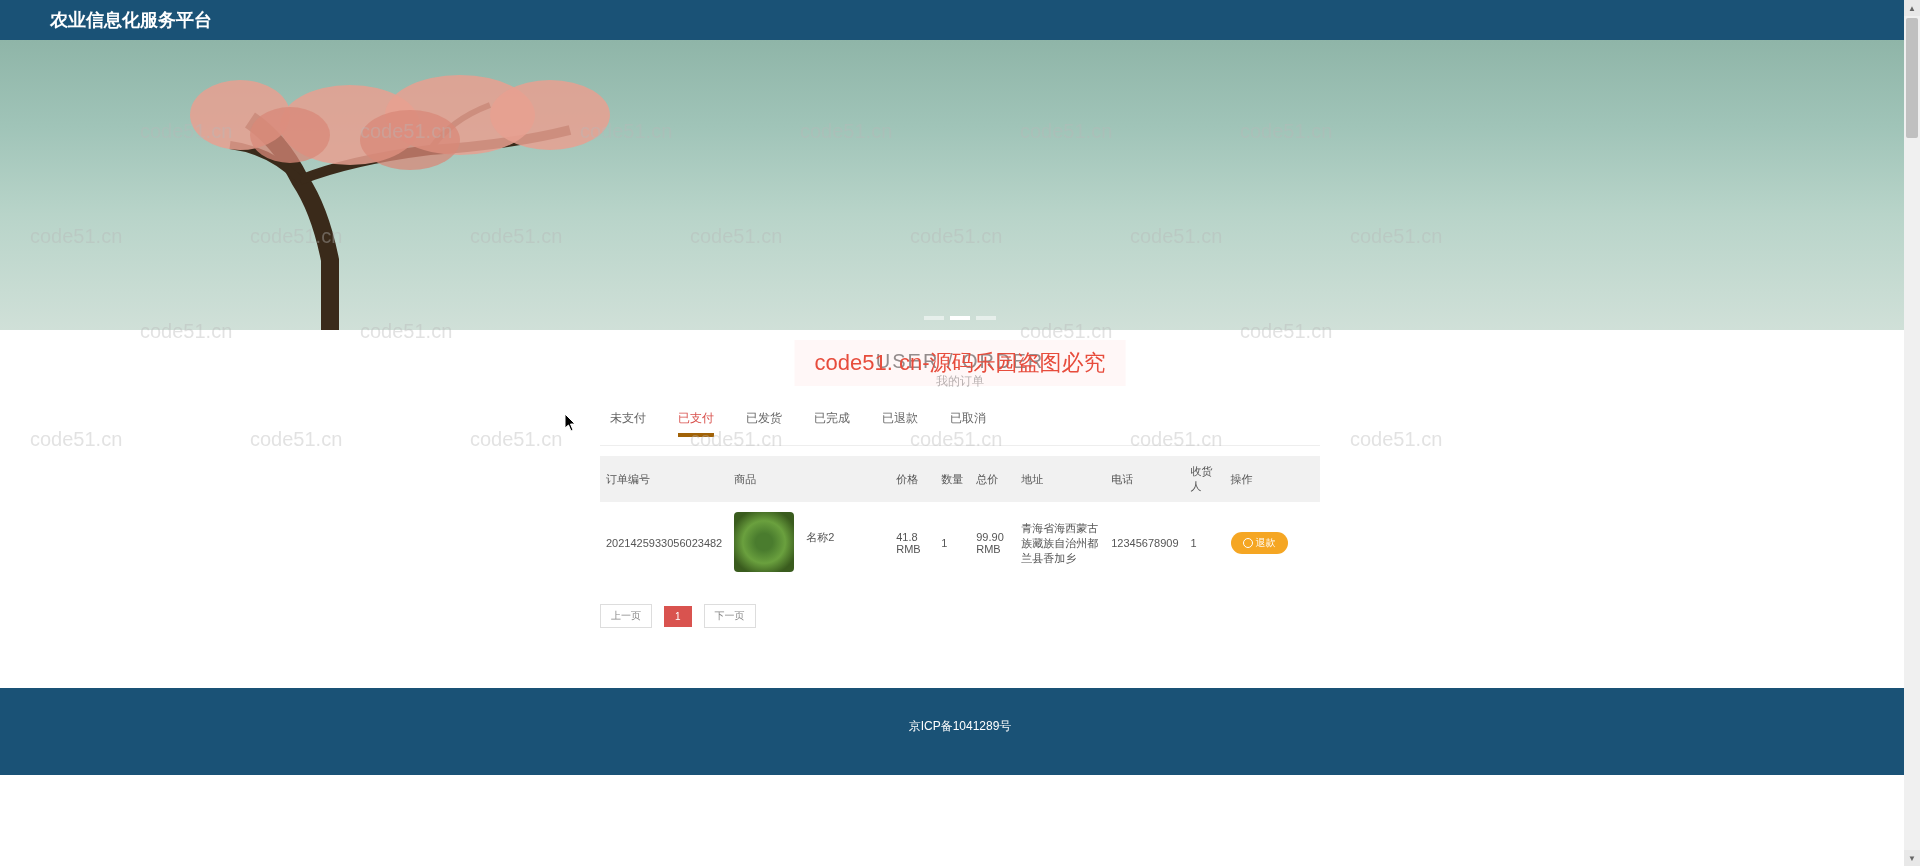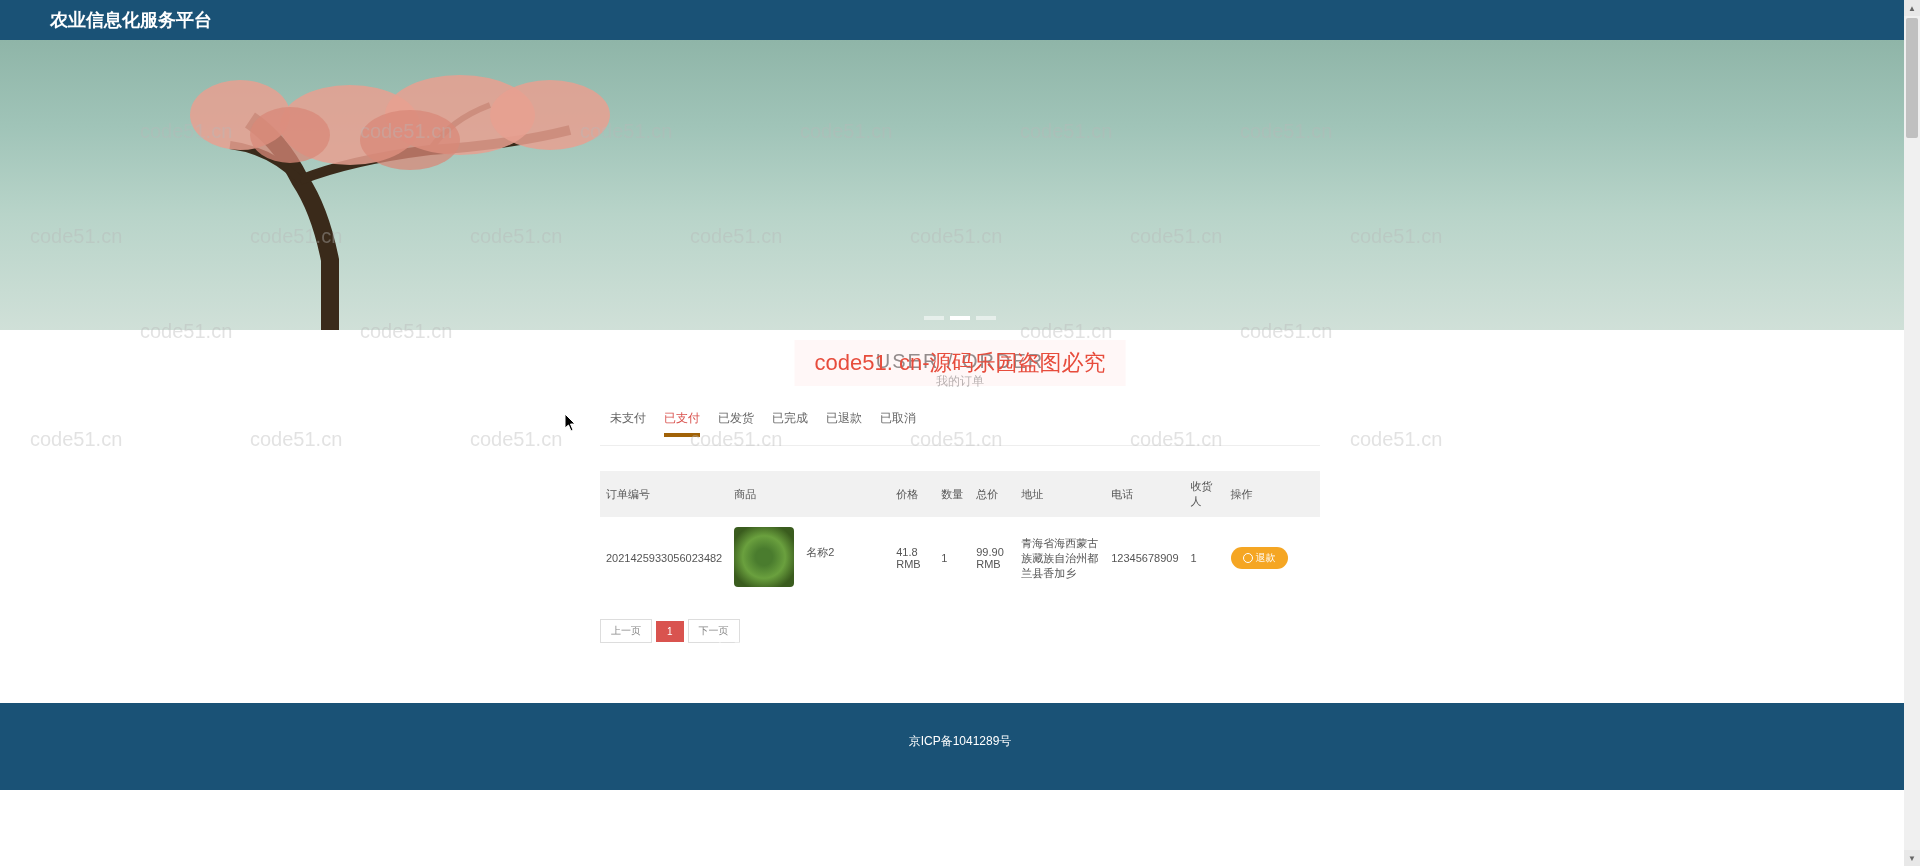--- a/index.html
+++ b/index.html
@@ -14,30 +14,30 @@
 .banner-tree { position: absolute; left: 150px; top: 20px; width: 500px; height: 280px; }
 .banner-indicators { position: absolute; bottom: 10px; left: 50%; transform: translateX(-50%); display: flex; gap: 6px; }
 .indicator { width: 20px; height: 4px; background: rgba(255,255,255,0.5); }
 .indicator.active { background: #fff; }
 .watermark { position: absolute; color: #b8b8b8; font-size: 20px; opacity: 0.4; pointer-events: none; font-family: Arial; }
 .page-title-section { text-align: center; padding: 20px 0 10px; position: relative; }
 .page-title-en { font-size: 20px; color: #666; letter-spacing: 2px; }
 .page-title-cn { font-size: 12px; color: #999; }
 .red-overlay { position: absolute; top: 340px; left: 50%; transform: translateX(-50%); color: #e74c3c; font-size: 22px; font-weight: 500; background: rgba(255,230,230,0.3); padding: 8px 20px; white-space: nowrap; z-index: 10; }
 .content { width: 720px; margin: 0 auto; padding: 10px 0 40px; }
-.tabs { display: flex; gap: 18px; border-bottom: 1px solid #eee; padding: 0 10px 8px; }
+.tabs { display: flex; gap: 32px; border-bottom: 1px solid #eee; padding: 0 10px 8px; }
 .tab { font-size: 12px; color: #666; cursor: pointer; padding-bottom: 6px; }
 .tab.active { color: #d9534f; border-bottom: 4px solid #a16207; }
-.table { width: 100%; margin-top: 25px; border-collapse: collapse; }
+.table { width: 100%; margin-top: 10px; border-collapse: collapse; }
 .table th { background: #f1f1f1; font-size: 11px; color: #555; font-weight: normal; text-align: left; padding: 8px 6px; }
 .table td { font-size: 11px; color: #555; padding: 10px 6px; vertical-align: middle; }
 .product-img { width: 60px; height: 60px; background: radial-gradient(circle, #4a7c2e 20%, #6aa03e 50%, #3a5c1e 80%); border-radius: 4px; display: inline-block; }
 .action-btn { background: #f5a623; color: #fff; border: none; border-radius: 12px; padding: 4px 12px; font-size: 10px; cursor: pointer; display: inline-flex; align-items: center; gap: 3px; }
 .action-icon { width: 10px; height: 10px; border-radius: 50%; border: 1px solid #fff; display: inline-block; }
-.pagination { display: flex; gap: 4px; margin-top: 20px; align-items: center; }
+.pagination { display: flex; gap: 12px; margin-top: 20px; align-items: center; }
 .page-btn { border: 1px solid #ddd; padding: 4px 10px; font-size: 10px; color: #888; cursor: pointer; background: #fff; }
 .page-btn.current { background: #d9534f; color: #fff; border-color: #d9534f; }
 .footer { background: #1a5276; color: #fff; text-align: center; padding: 30px 0 40px; font-size: 12px; margin-top: 20px; }
 .cursor { position: absolute; width: 14px; height: 18px; z-index: 20; }
 .wm-container { position: absolute; width: 100%; height: 100%; top: 0; left: 0; pointer-events: none; overflow: hidden; }
 .scrollbar-track { position: fixed; right: 0; top: 0; width: 16px; height: 100%; background: #f0f0f0; }
 .scrollbar-thumb { position: absolute; right: 2px; top: 2px; width: 12px; height: 120px; background: #c0c0c0; border-radius: 2px; }
 .scrollbar-arrow { position: absolute; width: 16px; height: 16px; background: #e8e8e8; display: flex; align-items: center; justify-content: center; font-size: 8px; color: #666; }
 .scrollbar-arrow.up { top: 0; }
 .scrollbar-arrow.down { bottom: 0; }

